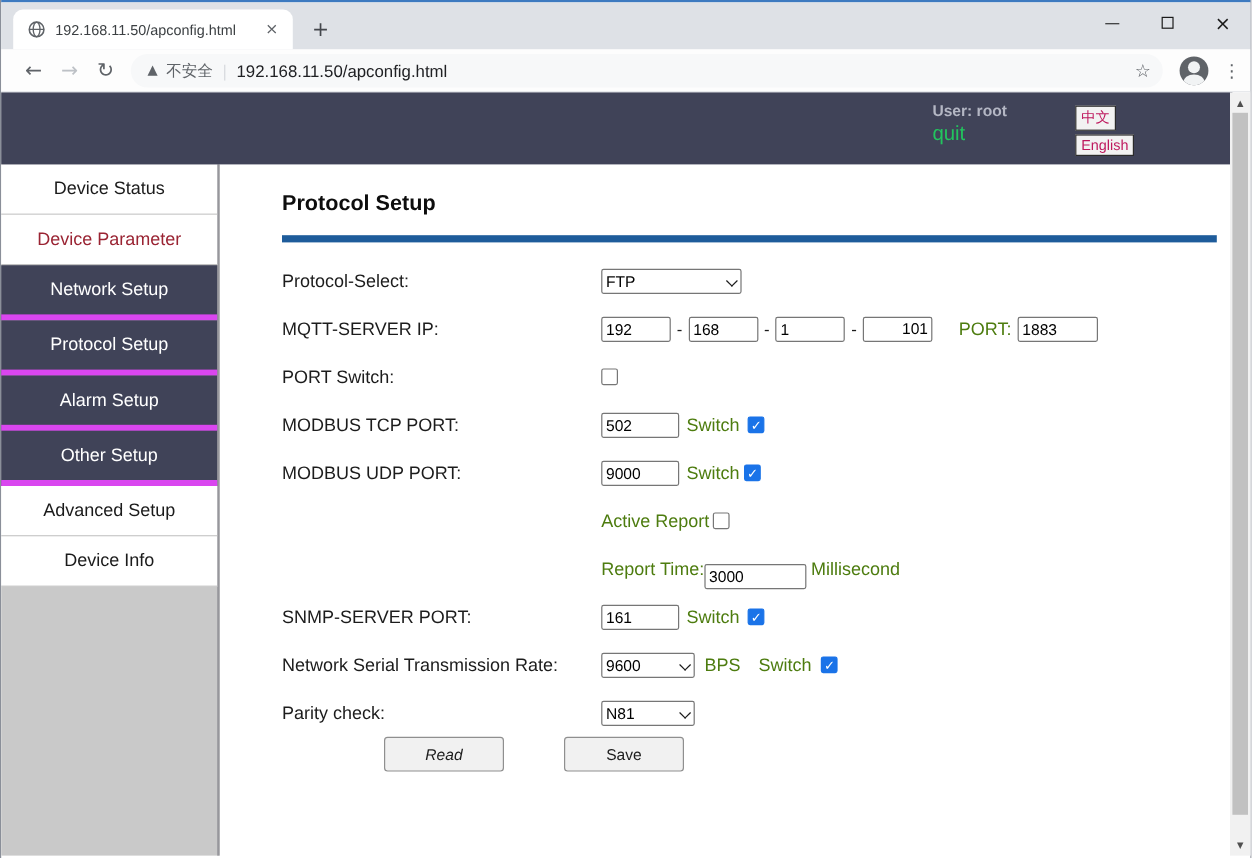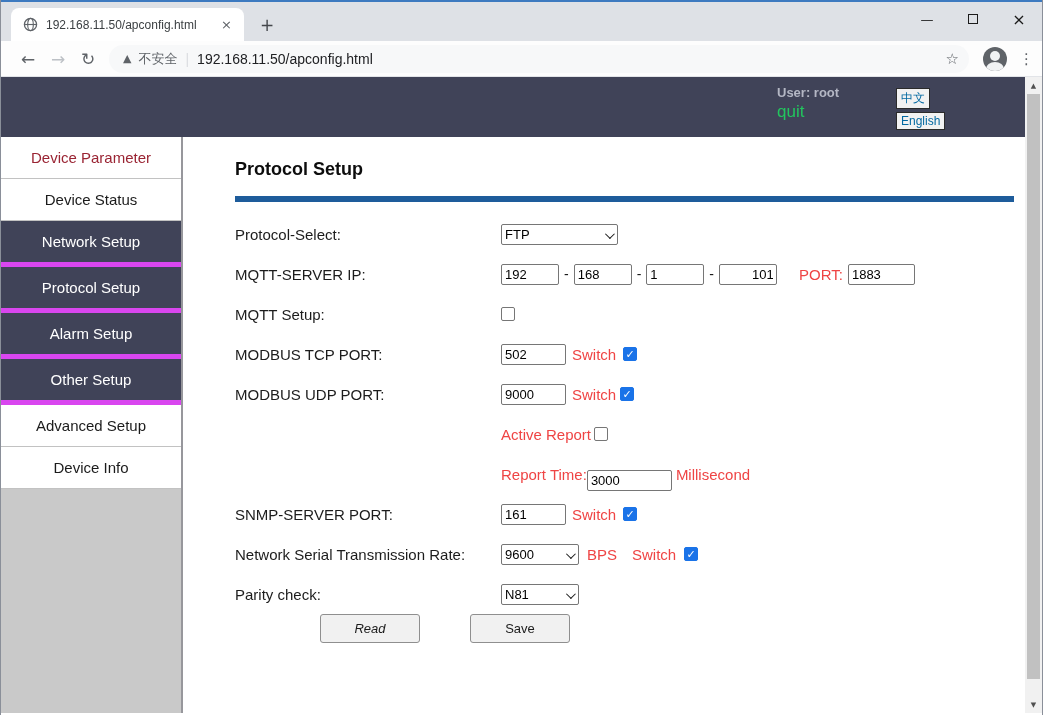--- a/index.html
+++ b/index.html
@@ -37,37 +37,37 @@
   
   .page { height:636px; position:relative; background:#fff; }
   .page-inner { width:1026px; height:636px; }
 
   .site-header { height:60px; background:#404358; position:relative; }
   .site-title { position:absolute; left:30px; top:0; line-height:60px; font-size:24px; font-weight:bold; color:#fff; letter-spacing:.2px; }
   .user-block { position:absolute; left:776px; top:8px; }
   .user-label { font-size:13px; font-weight:bold; color:#b4b7c4; }
   .quit-link { font-size:17px; color:#22c55e; margin-top:2px; cursor:pointer; }
   .lang-block { position:absolute; left:895px; top:11px; }
-  .lang-btn { display:block; font-size:12px; color:#0369a1; background:#f2f2f2; border:1px solid #2b2b2b; padding:1px 4px; margin-bottom:3px; font-family:"Liberation Sans",sans-serif; }
+  .lang-btn { display:block; font-size:12px; color:#be185d; background:#f2f2f2; border:1px solid #2b2b2b; padding:1px 4px; margin-bottom:3px; font-family:"Liberation Sans",sans-serif; }
 
   .body-row { display:flex; height:576px; }
   .sidebar { width:182px; border-right:2px solid #97979c; background:#c9c9c9; }
   .side-item { font-size:15px; text-align:center; display:flex; align-items:center; justify-content:center; cursor:pointer; }
   .side-item.light { height:42px; background:#fff; color:#1b1b1b; border-bottom:1px solid #c2c2c2; }
   .side-item.light.active { color:#9a2433; }
   .side-item.dark { height:46px; background:#404358; color:#fff; border-bottom:5px solid #d946ef; }
 
   .main { flex:1; padding:22px 13px 0 52px; }
   .page-title { font-size:18px; font-weight:bold; color:#0d0d0d; }
   .blue-rule { margin-top:16px; height:6px; background:#1e5c9b; }
   .form { margin-top:12px; }
   .frow { height:40px; display:flex; align-items:center; }
   .flabel { width:266px; font-size:15px; color:#1c1c1c; flex:0 0 266px; }
   .fctl { display:flex; align-items:center; }
-  .inline-lbl { font-size:15px; color:#ef4444; }
+  .inline-lbl { font-size:15px; color:#4d7c0f; }
   input[type=text] { height:21px; border:1px solid #767676; border-radius:2px; font-size:13px; font-family:"Liberation Sans",sans-serif; padding:0 3px; color:#000; background:#fff; }
   select { height:21px; border:1px solid #767676; border-radius:2px; font-size:13px; font-family:"Liberation Sans",sans-serif; background:#fff; color:#000; appearance:none; -webkit-appearance:none; padding:0 18px 0 3px; }
   .sel-wrap { position:relative; display:inline-flex; align-items:center; }
   .sel-wrap::after { content:""; position:absolute; right:6px; top:8px; width:6px; height:6px; border-right:1.6px solid #1b1b1b; border-bottom:1.6px solid #1b1b1b; transform:rotate(45deg) translateY(-2px); pointer-events:none; }
   .dash { font-size:14px; color:#1c1c1c; margin:0 5px; }
   .cb { width:14px; height:14px; border:1px solid #767676; border-radius:2px; background:#fff; display:inline-flex; align-items:center; justify-content:center; }
   .cb.on { background:#1a73e8; border-color:#1a73e8; }
   .cb.on::after { content:"\2713"; color:#fff; font-size:11px; font-weight:bold; line-height:1; font-family:"DejaVu Sans",sans-serif; }
   .btn-row { display:flex; margin-top:0; }
   .form-btn { width:100px; height:29px; background:#f1f1f1; border:1px solid #8f8f8f; border-radius:3px; font-size:13px; color:#1c1c1c; font-family:"Liberation Sans",sans-serif; }
@@ -134,22 +134,22 @@
           <div class="quit-link">quit</div>
         </div>
         <div class="lang-block">
           <button class="lang-btn">中文</button>
           <button class="lang-btn">English</button>
         </div>
       </div>
 
       <div class="body-row">
         <nav class="sidebar">
+          <div class="side-item light">Device Status</div>
           <div class="side-item light active">Device Parameter</div>
-          <div class="side-item light">Device Status</div>
           <div class="side-item dark">Network Setup</div>
           <div class="side-item dark">Protocol Setup</div>
           <div class="side-item dark">Alarm Setup</div>
           <div class="side-item dark">Other Setup</div>
           <div class="side-item light">Advanced Setup</div>
           <div class="side-item light">Device Info</div>
         </nav>
 
         <main class="main">
           <div class="page-title">Protocol Setup</div>
@@ -175,21 +175,21 @@
                 <span class="dash">-</span>
                 <input type="text" style="width: 58px;" value="1">
                 <span class="dash">-</span>
                 <input type="text" style="width: 58px; padding-left: 32px;" value="101">
                 <span class="inline-lbl" style="margin-left:22px;">PORT:</span>
                 <input type="text" style="width: 67px; margin-left: 5px;" value="1883">
               </div>
             </div>
 
             <div class="frow">
-              <span class="flabel">MQTT Setup:</span>
+              <span class="flabel">PORT Switch:</span>
               <div class="fctl">
                 <span class="cb"></span>
               </div>
             </div>
 
             <div class="frow">
               <span class="flabel">MODBUS TCP PORT:</span>
               <div class="fctl">
                 <input type="text" style="width: 65px;" value="502">
                 <span class="inline-lbl" style="margin-left:6px;">Switch</span>

